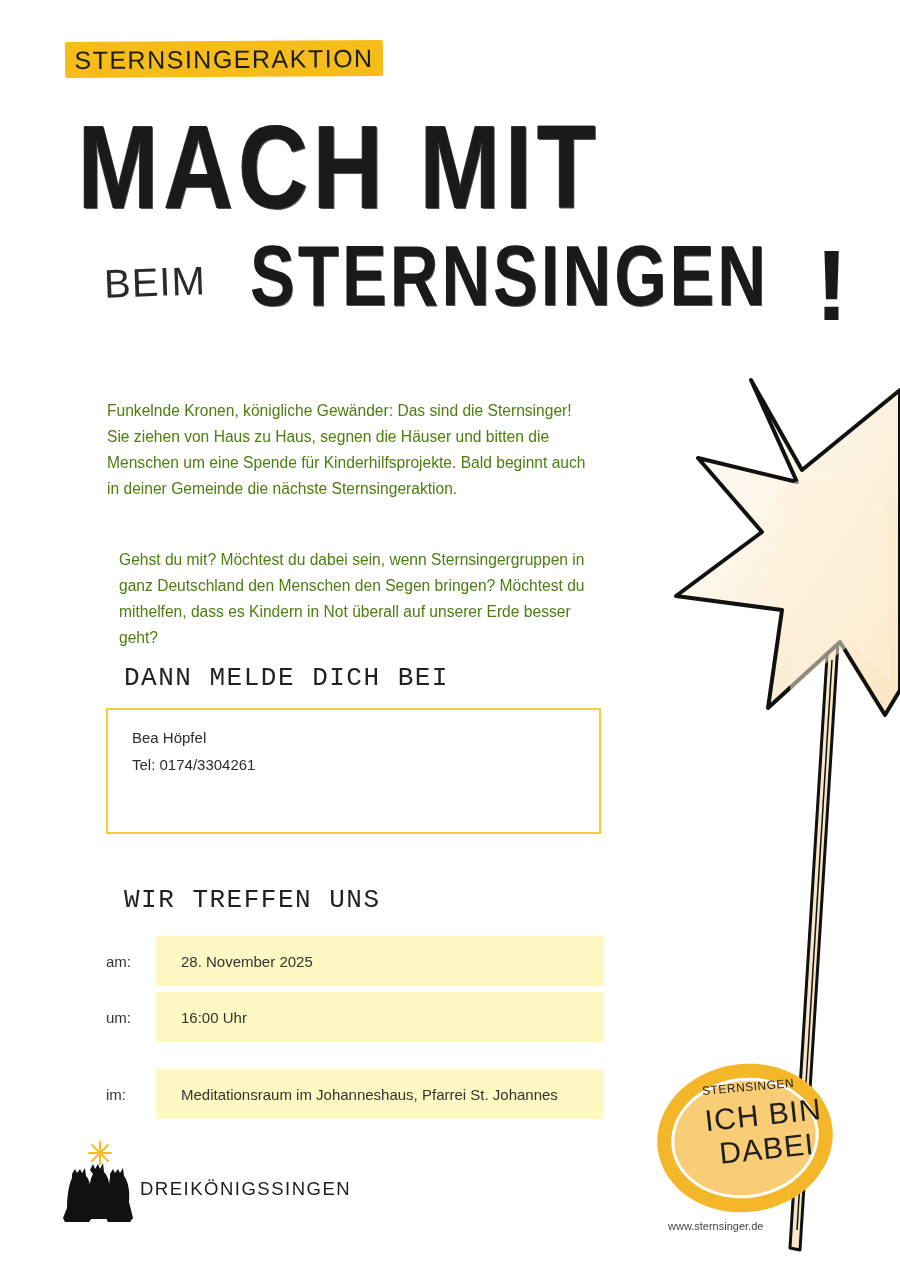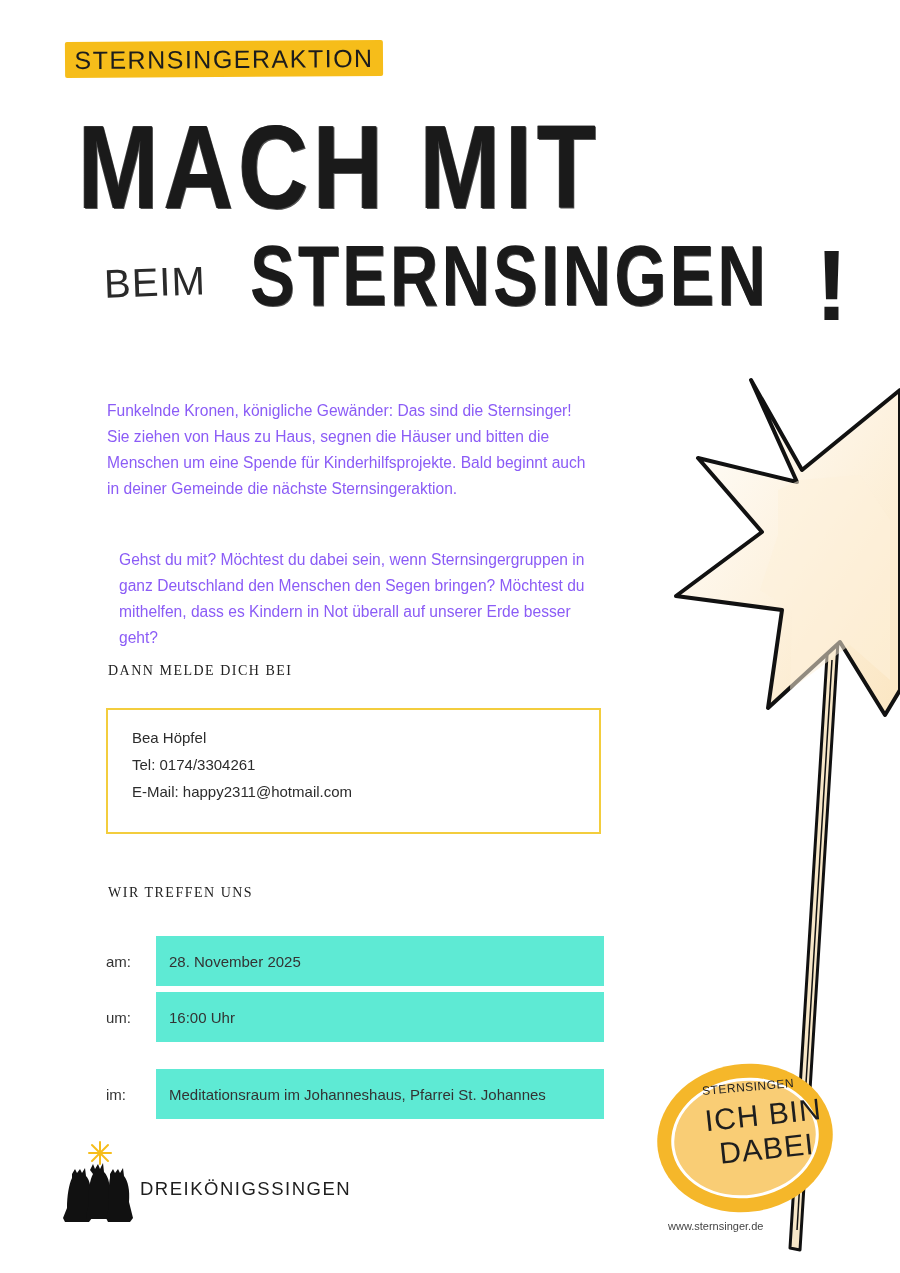--- a/index.html
+++ b/index.html
@@ -32,44 +32,44 @@
       transform: scaleX(0.78); transform-origin: left top;
       text-shadow: 1px 1px 0 #555;
     }
     #exclaim {
       left: 815px; top: 235px; font-family: "Liberation Sans", sans-serif; font-weight: 700;
       font-size: 100px; color: #1a1a1a; line-height: 1;
     }
 
     .para {
       left: 107px; width: 480px; font-family: "Liberation Sans", sans-serif;
-      font-size: 15.6px; line-height: 26px; color: #8b5cf6;
+      font-size: 15.6px; line-height: 26px; color: #4d7c0f;
     }
     #para1 { top: 398px; }
     #para2 { top: 535px; }
 
     .section-h {
-      left: 108px; font-family: Liberation Serif, serif; font-size: 14px;
+      left: 124px; font-family: Liberation Mono, monospace; font-size: 26px;
       letter-spacing: 1.5px; color: #222;
     }
     #h-contact { top: 663px; }
     #h-meet { top: 885px; text-align: right; }
 
     #contact-box {
       left: 106px; top: 708px; width: 495px; height: 126px;
       border: 2.5px solid #f3cd3d; box-sizing: border-box; padding: 14px 24px;
       font-family: "Liberation Sans", sans-serif; font-size: 15px; line-height: 27px; color: #2c2c2c;
     }
     #contact-box div { height: 27px; }
 
     .meet-row { left: 106px; width: 498px; height: 62px; display: flex; align-items: center; }
     .meet-label { width: 50px; font-family: "Liberation Sans", sans-serif; font-size: 15px; color: #333; }
     .meet-value {
-      flex: 1; height: 50px; background: #5eead4; display: flex; align-items: center;
-      padding-left: 13px; font-family: "Liberation Sans", sans-serif; font-size: 15px; color: #333;
+      flex: 1; height: 50px; background: #fef9c3; display: flex; align-items: center;
+      padding-left: 25px; font-family: "Liberation Sans", sans-serif; font-size: 15px; color: #333;
     }
     #row-am { top: 930px; }
     #row-um { top: 986px; }
     #row-im { top: 1063px; }
 
     #logo-wrap { left: 62px; top: 1140px; width: 300px; height: 90px; }
     #logo-text {
       left: 78px; top: 37px; font-family: "Liberation Sans", sans-serif; font-size: 18.5px;
       letter-spacing: 1.5px; line-height: 24px; color: #1e1e1e;
     }
@@ -101,21 +101,20 @@
 <div id="title2" class="abs">STERNSINGEN</div>
 <div id="exclaim" class="abs">!</div>
 
 <p id="para1" class="abs para" style="margin:0">Funkelnde Kronen, königliche Gewänder: Das sind die Sternsinger! Sie ziehen von Haus zu Haus, segnen die Häuser und bitten die Menschen um eine Spende für Kinderhilfsprojekte. Bald beginnt auch in deiner Gemeinde die nächste Sternsingeraktion.</p>
 <p id="para2" class="abs para" style="margin:12px">Gehst du mit? Möchtest du dabei sein, wenn Sternsingergruppen in ganz Deutschland den Menschen den Segen bringen? Möchtest du mithelfen, dass es Kindern in Not überall auf unserer Erde besser geht?</p>
 
 <div id="h-contact" class="abs section-h">DANN MELDE DICH BEI</div>
 <div id="contact-box" class="abs">
   <div>Bea Höpfel</div>
   <div>Tel: 0174/3304261</div>
-  <div>E-Mail: happy2311@hotmail.com</div>
 </div>
 
 <div id="h-meet" class="abs section-h">WIR TREFFEN UNS</div>
 
 <div id="row-am" class="abs meet-row">
   <span class="meet-label">am:</span>
   <span class="meet-value">28. November 2025</span>
 </div>
 <div id="row-um" class="abs meet-row">
   <span class="meet-label">um:</span>

